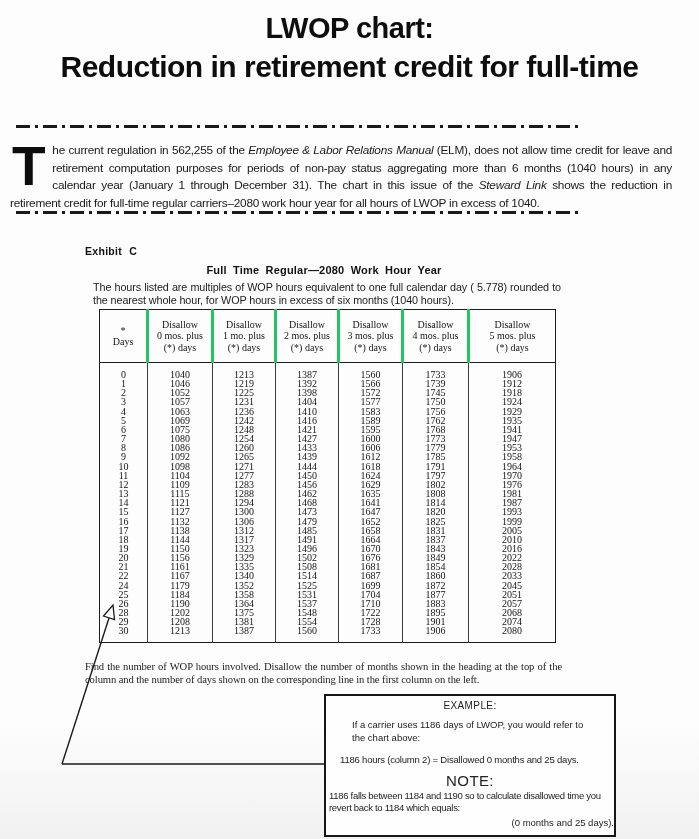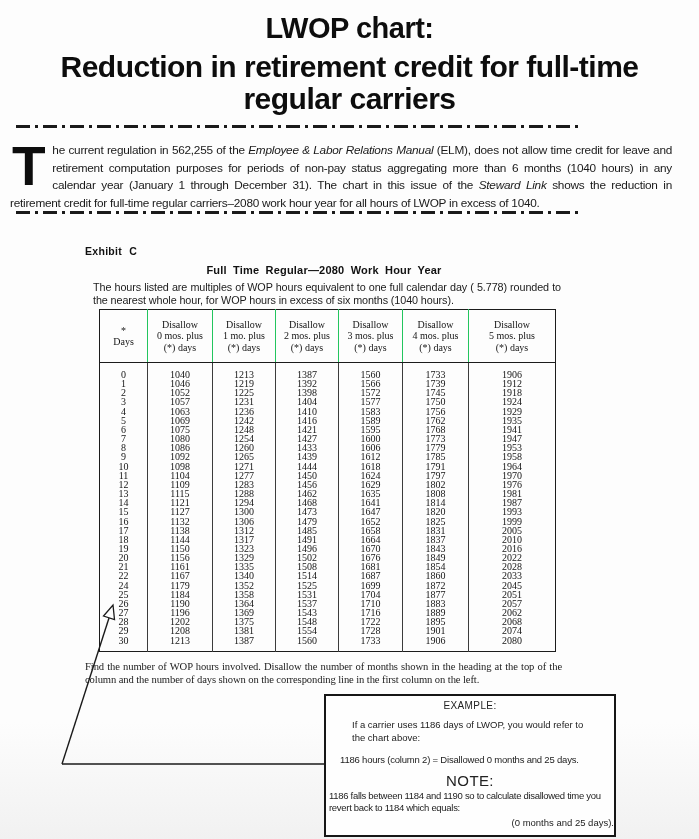--- a/index.html
+++ b/index.html
@@ -29,21 +29,21 @@
     font-weight:700;font-size:10.5px;letter-spacing:0.3px;word-spacing:4px;color:#111;}
   .exhibit-subtitle{position:absolute;top:264px;left:85px;width:478px;text-align:center;
     font-weight:700;font-size:11px;letter-spacing:0.2px;word-spacing:3px;color:#111;}
   .exhibit-intro{position:absolute;top:281px;left:93px;width:468px;
     font-family:Liberation Sans, sans-serif;font-size:10.8px;line-height:12.6px;
     text-align:justify;letter-spacing:-0.1px;color:#1b1b1b;}
   
   table.lwop{position:absolute;left:99px;top:309px;width:456px;table-layout:fixed;
     border-collapse:collapse;border:1.6px solid #1c1c1c;background:#fdfdfd;
     font-family:"Liberation Serif",serif;color:#141414;}
-  table.lwop th{border-left:1px solid #22c55e;border-bottom:1.6px solid #1c1c1c;
+  table.lwop th{border-left:3px solid #22c55e;border-bottom:1.6px solid #1c1c1c;
     font-weight:400;font-size:10px;line-height:11.5px;height:48px;vertical-align:middle;
     padding:2px 0;text-align:center;}
   table.lwop th:first-child{border-left:none;}
   table.lwop td{border-left:1px solid #3c3c3c;font-size:10px;line-height:9.15px;
     padding:0;text-align:center;}
   table.lwop td:first-child{border-left:none;}
   table.lwop tbody tr:first-child td{padding-top:7px;}
   table.lwop tbody tr:last-child td{padding-bottom:6px;}
   
   .footnote{position:absolute;top:661px;left:85px;width:477px;
@@ -65,21 +65,21 @@
   .ex-note{position:absolute;top:94px;left:3px;width:282px;font-size:9.5px;
     line-height:12px;letter-spacing:-0.3px;}
   .ex-result{position:absolute;top:121px;left:0;width:100%;text-align:right;font-size:9.5px;}
 </style>
 </head>
 <body>
 
 <div class="page">
 
   <div class="title1">LWOP chart:</div>
-  <div class="title2"><span>Reduction in retirement credit for full-time</span><br><span>regular carriers</span></div>
+  <div class="title2"><span>Reduction in retirement credit for full-time</span><br></div>
 
   <div class="divider d1"></div>
 
   <div class="intro-para"><span class="dropcap">T</span><span>he current regulation in 562,255 of the </span><i>Employee &amp; Labor Relations Manual</i><span> (ELM), does not allow time credit for leave and retirement computation purposes for periods of non-pay status aggregating more than 6 months (1040 hours) in any calendar year (January 1 through December 31). The chart in this issue of the </span><i>Steward Link</i><span> shows the reduction in retirement credit for full-time regular carriers–2080 work hour year for all hours of LWOP in excess of 1040.</span></div>
 
   <div class="divider d2"></div>
 
   <div class="exhibit-label">Exhibit C</div>
   <div class="exhibit-subtitle">Full Time Regular—2080 Work Hour Year</div>
   <div class="exhibit-intro">The hours listed are multiples of WOP hours equivalent to one full calendar day ( 5.778) rounded to the nearest whole hour, for WOP hours in excess of six months (1040 hours).</div>
@@ -361,29 +361,20 @@
         <tr>
           <td>26</td>
           <td>1190</td>
           <td>1364</td>
           <td>1537</td>
           <td>1710</td>
           <td>1883</td>
           <td>2057</td>
         </tr>
         <tr>
-          <td>27</td>
-          <td>1196</td>
-          <td>1369</td>
-          <td>1543</td>
-          <td>1716</td>
-          <td>1889</td>
-          <td>2062</td>
-        </tr>
-        <tr>
           <td>28</td>
           <td>1202</td>
           <td>1375</td>
           <td>1548</td>
           <td>1722</td>
           <td>1895</td>
           <td>2068</td>
         </tr>
         <tr>
           <td>29</td>

